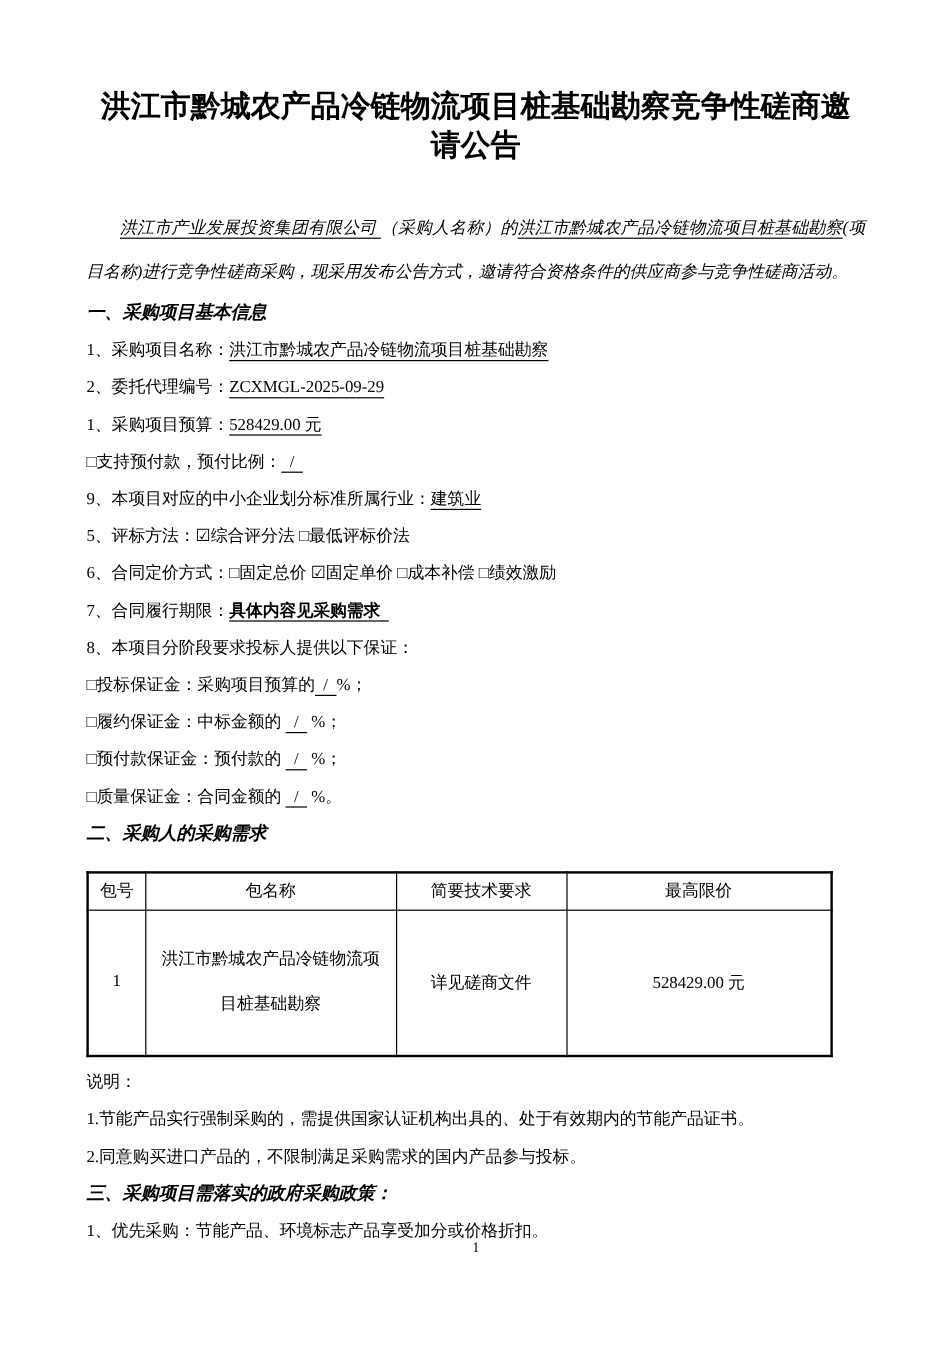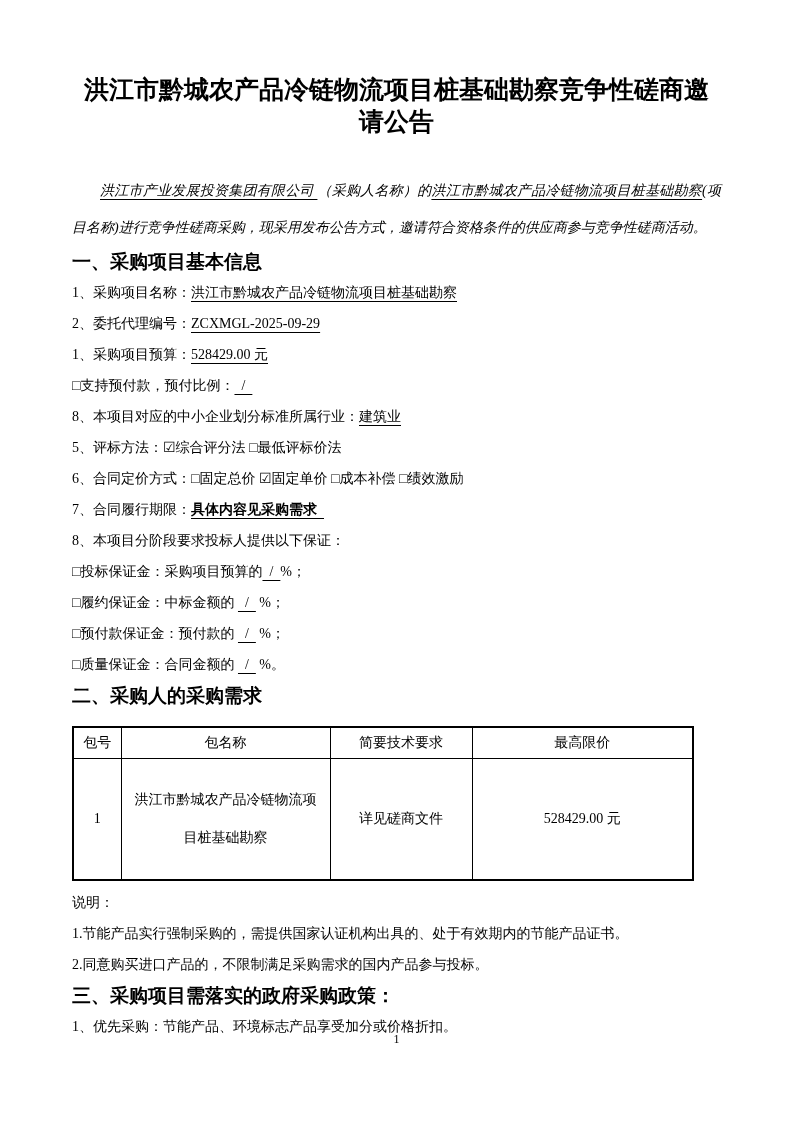--- a/index.html
+++ b/index.html
@@ -14,21 +14,21 @@
   h1.title{
     font-size:25px;font-weight:bold;text-align:center;
     margin:0 0 34px 0;line-height:32px;
   }
   p.intro{
     font-size:14px;line-height:37px;text-align:justify;
     text-indent:28px;margin:0;font-style:italic;
   }
   .line{font-size:14px;line-height:31px;}
   .line span{white-space:pre-wrap;}
-  .heading{font-weight:bold;font-size:19px;}
+  .heading{font-weight:bold;font-size:15px;font-style:italic;}
   .u{text-decoration:underline;text-underline-offset:4px;}
   .b{font-weight:bold;}
   table.req{
     border-collapse:collapse;table-layout:fixed;
     width:620px;margin:15px 0 6px 0;
     border:2px solid #000;
   }
   table.req th,table.req td{
     border:1px solid #000;text-align:center;vertical-align:middle;
     font-size:14px;font-weight:normal;padding:0 8px;
@@ -47,21 +47,21 @@
 <div class="page">
   <div class="content">
     <h1 class="title">洪江市黔城农产品冷链物流项目桩基础勘察竞争性磋商邀请公告</h1>
     <p class="intro" id="intro"><span class="u">洪江市产业发展投资集团有限公司 </span><span>（采购人名称）的</span><span class="u">洪江市黔城农产品冷链物流项目桩基础勘察</span><span>(项目名称)进行竞争性磋商采购，现采用发布公告方式，邀请符合资格条件的供应商参与竞争性磋商活动。</span></p>
     <div id="before-table">
         <div class="line heading"><span>一、采购项目基本信息</span></div>
         <div class="line"><span>1、采购项目名称：</span><span class="u">洪江市黔城农产品冷链物流项目桩基础勘察</span></div>
         <div class="line"><span>2、委托代理编号：</span><span class="u">ZCXMGL-2025-09-29</span></div>
         <div class="line"><span>1、采购项目预算：</span><span class="u">528429.00 元</span></div>
         <div class="line"><span>□</span><span>支持预付款，预付比例：</span><span class="u">  /  </span></div>
-        <div class="line"><span>8、本项目对应的中小企业划分标准所属行业：</span><span class="u">建筑业</span></div>
+        <div class="line"><span>9、本项目对应的中小企业划分标准所属行业：</span><span class="u">建筑业</span></div>
         <div class="line"><span>5、评标方法：</span><span>☑</span><span>综合评分法 </span><span>□</span><span>最低评标价法</span></div>
         <div class="line"><span>6、合同定价方式：</span><span>□</span><span>固定总价 </span><span>☑</span><span>固定单价 </span><span>□</span><span>成本补偿 </span><span>□</span><span>绩效激励</span></div>
         <div class="line"><span>7、合同履行期限：</span><span class="u b">具体内容见采购需求  </span></div>
         <div class="line"><span>8、本项目分阶段要求投标人提供以下保证：</span></div>
         <div class="line"><span>□</span><span>投标保证金：采购项目预算的</span><span class="u">  /  </span><span>%；</span></div>
         <div class="line"><span>□</span><span>履约保证金：中标金额的 </span><span class="u">  /  </span><span> %；</span></div>
         <div class="line"><span>□</span><span>预付款保证金：预付款的 </span><span class="u">  /  </span><span> %；</span></div>
         <div class="line"><span>□</span><span>质量保证金：合同金额的 </span><span class="u">  /  </span><span> %。</span></div>
         <div class="line heading"><span>二、采购人的采购需求</span></div>
       </div>

